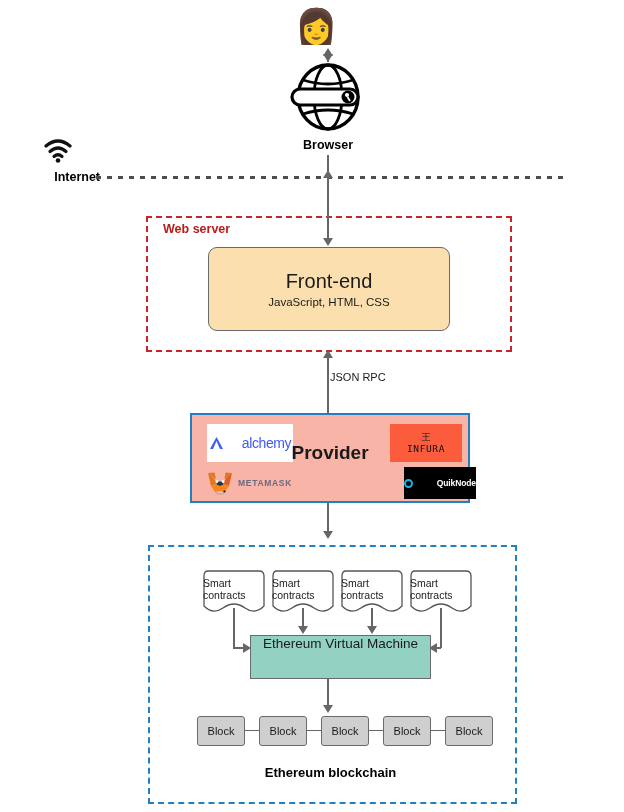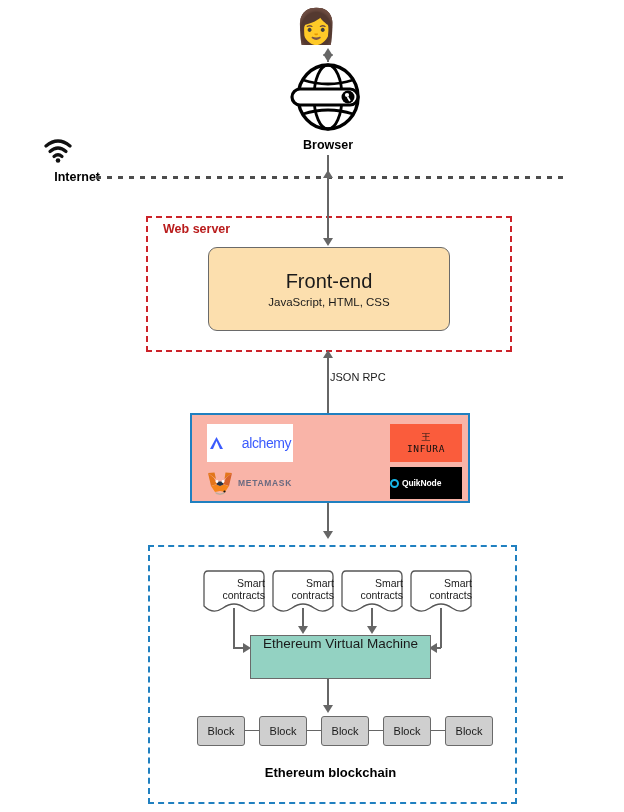--- a/index.html
+++ b/index.html
@@ -109,33 +109,33 @@
   #logo-infura .glyph{font-size:9px;color:#111;line-height:1;margin-bottom:1px;}
   #logo-infura .lbl{
     font-size:9.5px;color:#111;font-family:"DejaVu Sans Mono",monospace;letter-spacing:0.6px;
   }
   #logo-metamask{
     left:14px;top:52px;width:104px;height:32px;
     display:flex;align-items:center;gap:4px;
   }
   #logo-metamask .lbl{font-size:8.5px;color:#6a6a80;font-weight:bold;letter-spacing:0.7px;}
   #logo-quiknode{
-    left:198px;top:52px;width:72px;height:32px;background:#000000;
-    display:flex;align-items:center;justify-content:flex-start;gap:3px;
+    left:212px;top:52px;width:72px;height:32px;background:#000000;
+    display:flex;align-items:center;justify-content:space-between;gap:3px;
   }
   #logo-quiknode .lbl{font-size:8.5px;color:#ffffff;font-weight:bold;letter-spacing:-0.1px;}
   .qn-ring{
     width:9px;height:9px;border-radius:50%;
     border:2px solid #17b6e8;box-sizing:border-box;
   }
 
   
   .doc{position:absolute;width:62px;height:46px;}
   .doc .doc-text{
-    position:absolute;left:0;top:7px;width:62px;text-align:right;
+    position:absolute;left:0;top:7px;width:62px;text-align:left;
     font-size:10.5px;color:#1a1a1a;line-height:1.18;
   }
 
   
   #evm-box{
     left:250px;top:635px;width:181px;height:44px;
     background:#93d2c2;border:1.2px solid #6a6a6a;box-sizing:border-box;
     display:flex;justify-content:center;
   }
   #evm-label{font-size:13.5px;color:#1a1a1a;}
@@ -233,20 +233,21 @@
         <circle cx="18.5" cy="21.5" r="1.1" fill="#161616"></circle>
       </svg>
       <span class="lbl">METAMASK</span>
     </div>
 
     <div class="logo-tile" id="logo-quiknode">
       <span class="qn-ring"></span>
       <span class="lbl">QuikNode</span>
     </div>
   </div>
+  <div class="abs" id="provider-title">Provider</div>
 
   <div class="abs vline" style="left:327.2px;top:503px;height:30px;"></div>
   <div class="abs arrowhead arrow-down" style="left:323px;top:531px;"></div>
 
   <div class="abs" id="blockchain-group"></div>
 
   <div class="doc" style="left:203px;top:570px;">
     <svg width="62" height="46" viewBox="0 0 62 46">
       <path d="M5 1 Q1 1 1 6 L1 36 Q10 45 20 38 Q31 30 42 38 Q52 45 61 36 L61 6 Q61 1 56 1 Z" fill="#ffffff" stroke="#555" stroke-width="1.3"></path>
     </svg>

